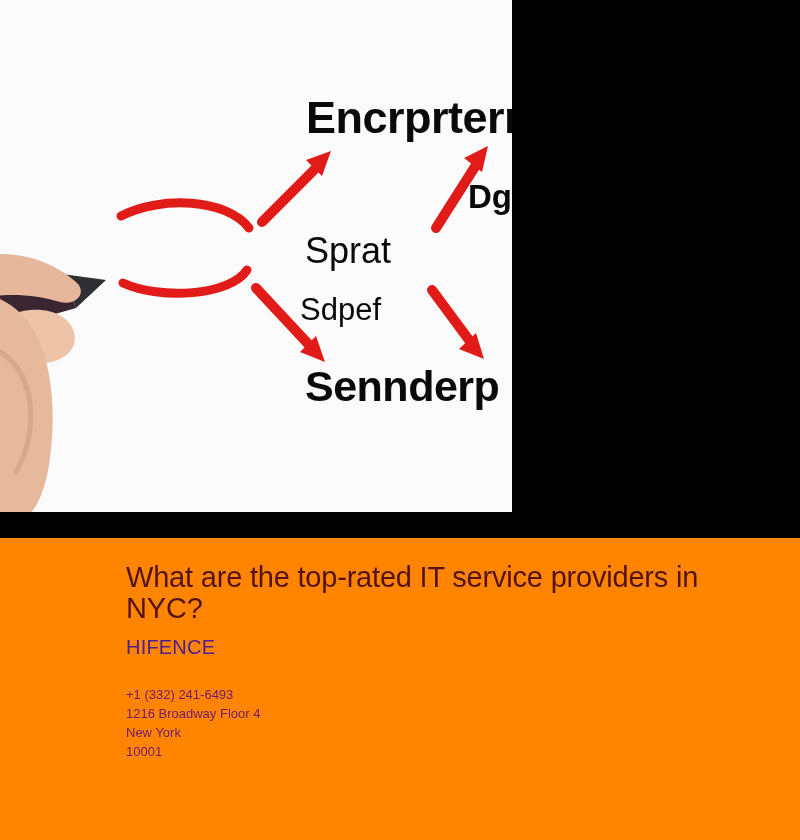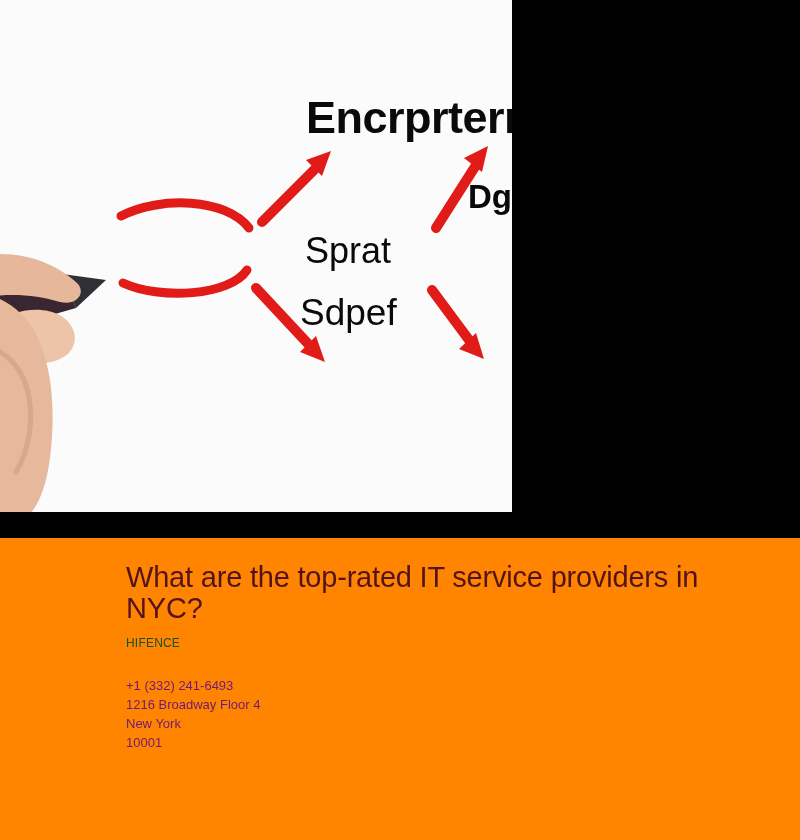--- a/index.html
+++ b/index.html
@@ -84,21 +84,21 @@
   }
   .w-small-b {
     left: 468px;
     top: 178px;
     font-size: 33px;
     font-weight: bold;
   }
   .w-small-c {
     left: 300px;
     top: 292px;
-    font-size: 37px;
+    font-size: 31px;
     font-weight: normal;
   }
   .w-small-d {
     left: 478px;
     top: 294px;
     font-size: 29px;
     font-weight: normal;
     margin-left: 40px;
   }
 
@@ -135,23 +135,23 @@
   .headline {
     margin: 0;
     font-size: 29px;
     line-height: 31px;
     font-weight: normal;
     color: #54131c;
     letter-spacing: -0.2px;
   }
   .brand {
     margin: 12px 0 0 0;
-    font-size: 12px;
-    font-weight: normal;
-    color: #14532d;
+    font-size: 20px;
+    font-weight: normal;
+    color: #4c1d95;
     letter-spacing: 0.2px;
   }
   .contact {
     margin-top: 26px;
   }
   .contact-line {
     font-size: 13px;
     line-height: 19px;
     color: #701a75;
   }
@@ -198,20 +198,21 @@
           <path d="M432 290 L 472 344" fill="none" stroke="#e01b18" stroke-width="10" stroke-linecap="round"></path>
           <path d="M484 359 L 459 349 L 476 333 Z" fill="#e01b18"></path>
         </g>
       </svg>
 
       <div class="wb-word w-top">Encrprterni</div>
       <div class="wb-word w-small-a">Sprat</div>
       <div class="wb-word w-small-b">Dg</div>
       <div class="wb-word w-small-c">Sdpef</div>
       <div class="wb-word w-small-d">ws</div>
+      <div class="wb-word w-bottom">Sennderp</div>
 
       <svg class="hand-layer" viewBox="0 0 200 330">
 
         <g>
           <path d="M-30 104 L 68 78 L 82 112 L -16 140 Z" fill="#3a2630"></path>
           <path d="M68 78 L 112 84 L 82 112 Z" fill="#2f2f35"></path>
           <path d="M-34 120 L -6 112 L 2 150 L -26 156 Z" fill="#e8d9c8"></path>
         </g>
 
         <path d="M-20 62 C 18 50, 62 66, 84 88 C 92 98, 82 110, 66 106 C 40 98, 8 96, -20 104 Z" fill="#e7b79b"></path>

